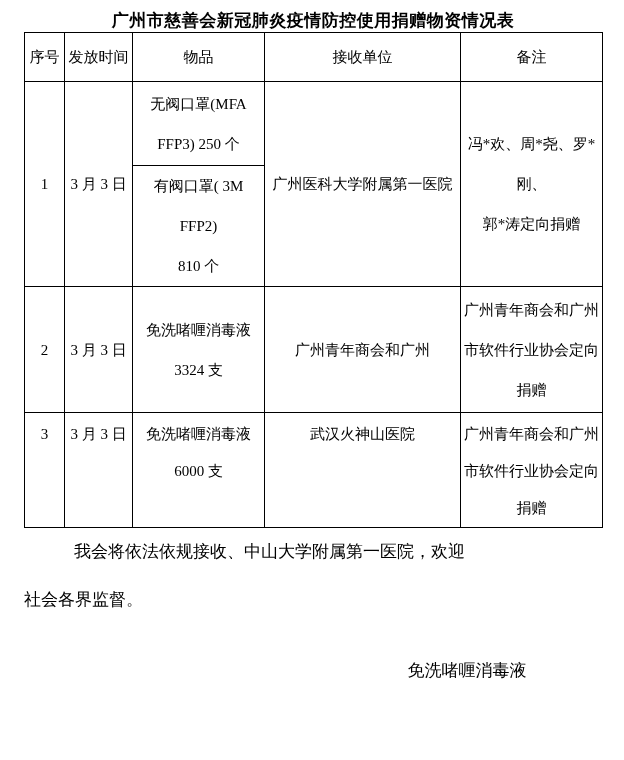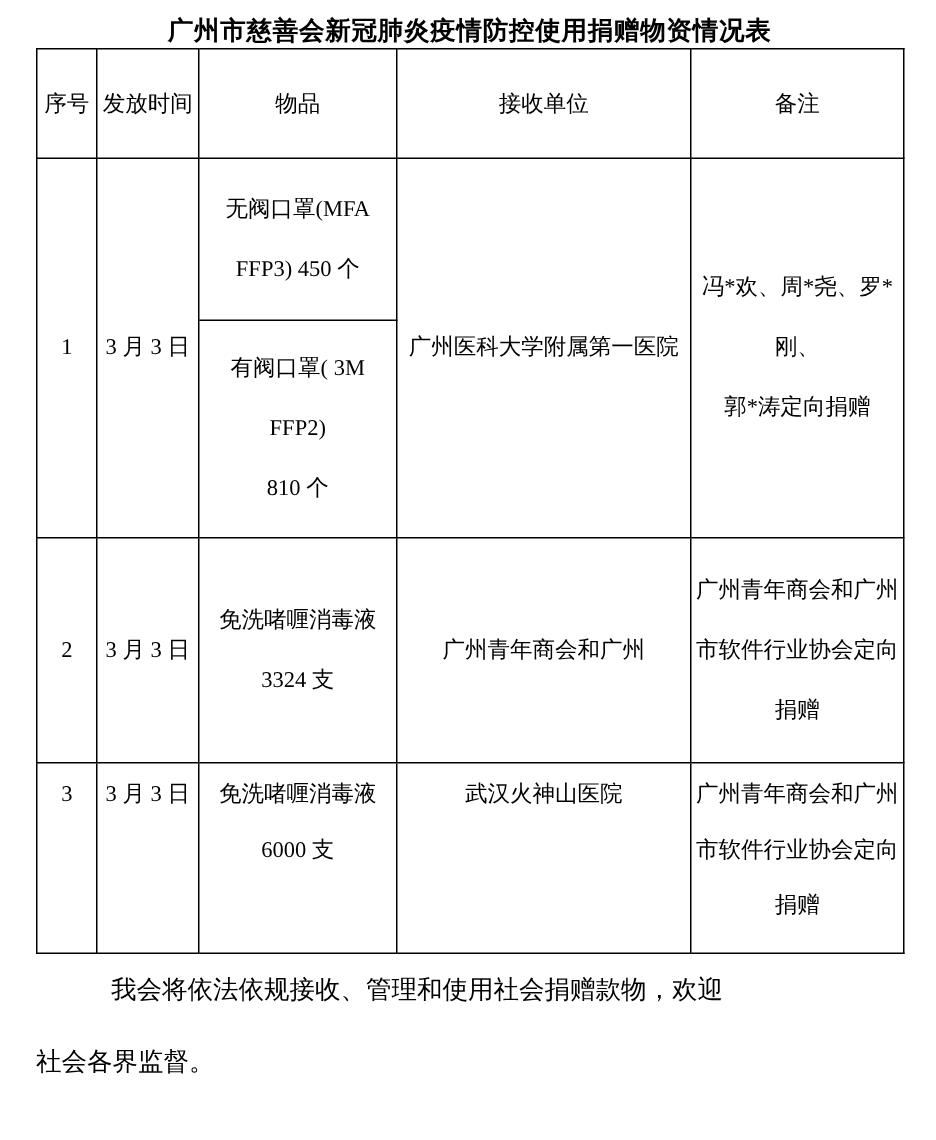--- a/index.html
+++ b/index.html
@@ -27,21 +27,21 @@
   }
   table.donation {
     border-collapse: collapse;
     table-layout: fixed;
     width: 578px;
   }
   table.donation th,
   table.donation td {
     border: 1px solid #000000;
     text-align: center;
-    padding: 12px 2px;
+    padding: 0 2px;
     font-size: 15px;
     font-weight: normal;
     white-space: pre-line;
     overflow: visible;
   }
   table.donation th {
     height: 48px;
     vertical-align: middle;
   }
   table.donation td {
@@ -96,21 +96,21 @@
         <th>物品</th>
         <th>接收单位</th>
         <th>备注</th>
       </tr>
     </thead>
     <tbody>
       <tr class="r1a">
         <td class="seq" rowspan="2">1</td>
         <td rowspan="2">3 月 3 日</td>
         <td>无阀口罩(MFA
-FFP3) 450 个</td>
+FFP3) 250 个</td>
         <td rowspan="2">广州医科大学附属第一医院</td>
         <td rowspan="2">冯*欢、周*尧、罗*刚、
 郭*涛定向捐赠</td>
       </tr>
       <tr class="r1b">
         <td>有阀口罩( 3M FFP2)
 810 个</td>
       </tr>
       <tr class="r2">
         <td class="seq">2</td>
@@ -128,21 +128,21 @@
         <td>免洗啫喱消毒液
 6000 支</td>
         <td>武汉火神山医院</td>
         <td>广州青年商会和广州
 市软件行业协会定向
 捐赠</td>
       </tr>
     </tbody>
   </table>
 
-  <div class="para indent">我会将依法依规接收、管理和使用社会捐赠款物，欢迎
+  <div class="para indent">我会将依法依规接收、中山大学附属第一医院，欢迎
 社会各界监督。</div>
 
   <div class="sig-block">
     <div>免洗啫喱消毒液</div>
 
   </div>
 
 </div>
 
 </body></html>

